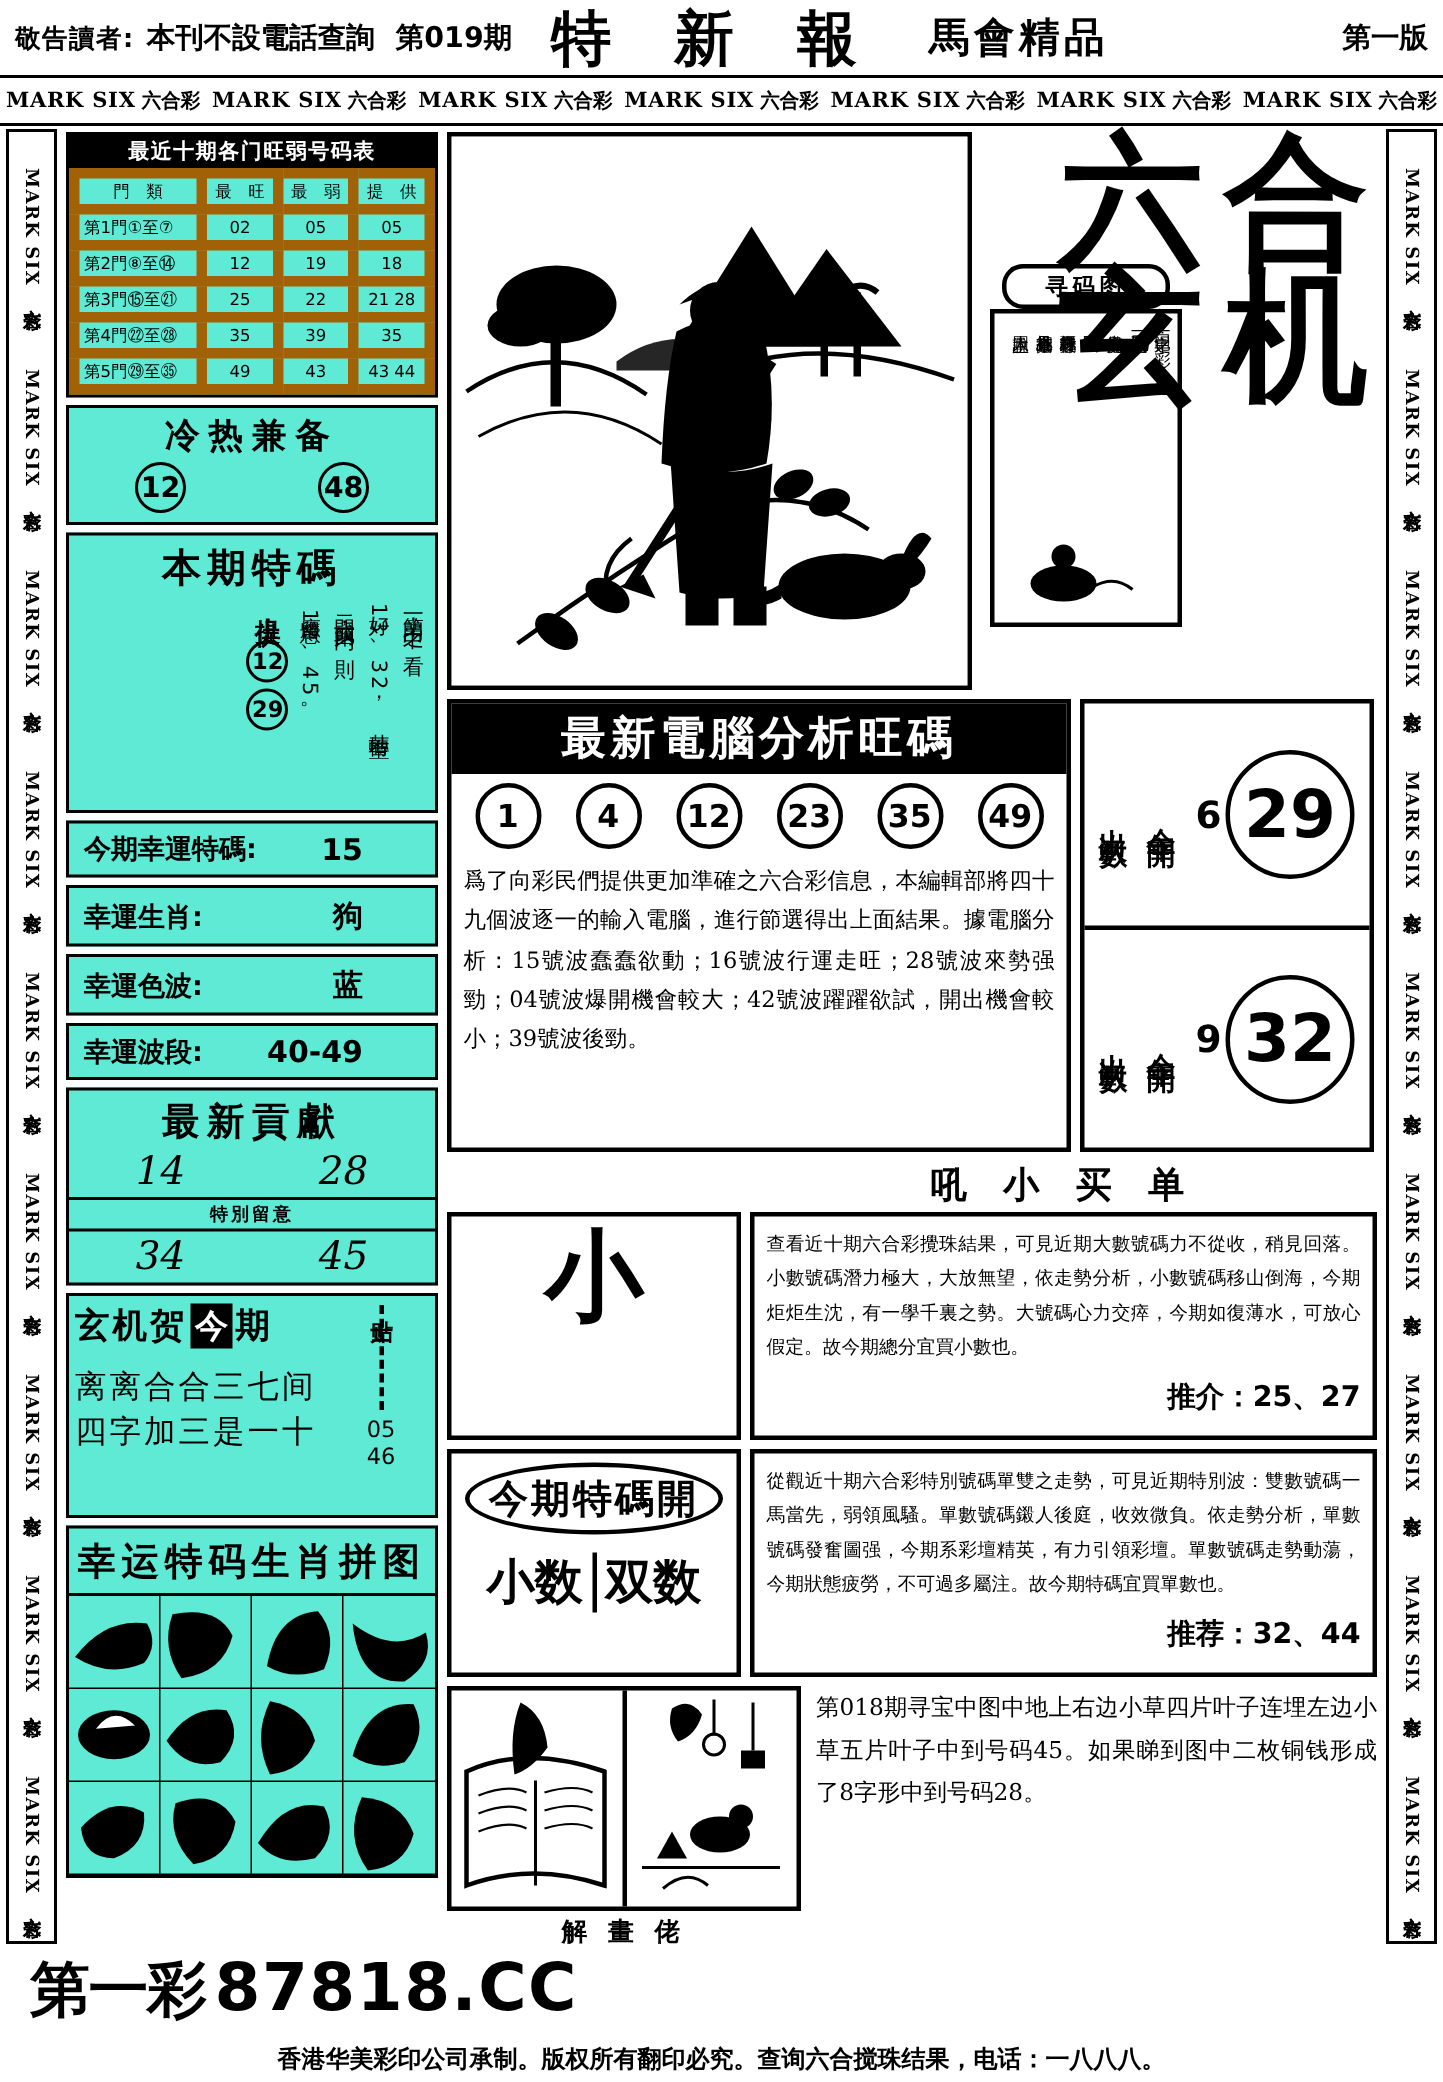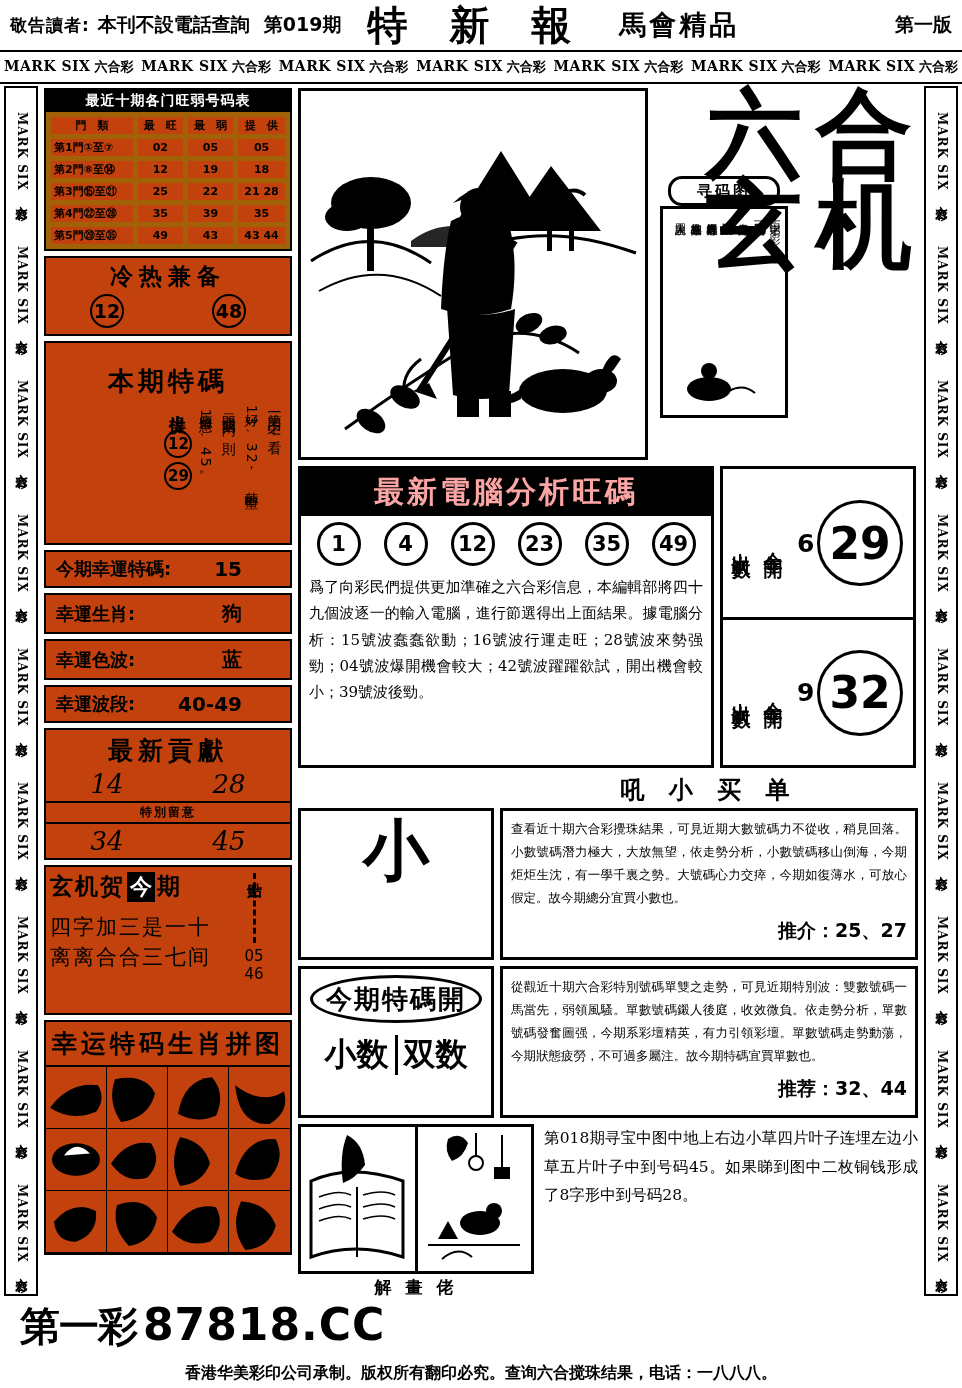--- a/index.html
+++ b/index.html
@@ -54,43 +54,43 @@
   }
 
   
   .content {
     position: absolute; left: 44px; top: 88px;
     width: 874px; height: 1208px;
   }
   .col-left { position: absolute; left: 0; top: 0; width: 248px; }
   .col-right { position: absolute; left: 254px; top: 0; width: 620px; }
 
-  .bx { border: 2px solid #000; margin-bottom: 5px; background: #c2410c; }
+  .bx { border: 2px solid #000; margin-bottom: 5px; background: #5eead4; }
 
   
   .tbl-title {
     background: #000; color: #fff; text-align: center;
     font-size: 14px; font-weight: bold; padding: 2px 0; letter-spacing: 1px;
   }
   table.hotcold { width: 100%; border-collapse: collapse; font-size: 11px; }
   table.hotcold th, table.hotcold td {
-    border: 5px solid #a16207; padding: 1px 2px; text-align: center; font-weight: bold;
+    border: 7px solid #a16207; padding: 1px 2px; text-align: center; font-weight: normal;
   }
   table.hotcold th { font-size: 11px; }
   table.hotcold td.lbl { text-align: left; padding-left: 3px; white-space: nowrap; font-size: 11px; }
 
   .lh-title { text-align: center; font-size: 23px; font-weight: bold; letter-spacing: 6px; padding: 3px 0 0; font-family:"DejaVu Serif",serif;}
   .lh-nums { display: flex; justify-content: space-around; padding: 2px 0 6px; }
   .circnum {
     width: 34px; height: 34px; border: 2px solid #000; border-radius: 50%;
     display: flex; align-items: center; justify-content: center;
     font-size: 19px; font-weight: bold;
   }
 
-  .tema-box { padding: 21px 6px 8px; }
+  .tema-box { padding: 4px 6px 8px; }
   .tema-title { text-align: center; font-size: 26px; font-weight: bold; letter-spacing: 4px; font-family:"DejaVu Serif",serif;}
   .tema-body { display: flex; justify-content: flex-end; gap: 4px; margin-top: 4px; height: 132px; }
   .vcol { writing-mode: vertical-rl; font-size: 14px; line-height: 1.35; letter-spacing: 2px; }
   .tema-right { display: flex; flex-direction: column; align-items: center; gap: 4px; }
   .tema-right .lbl { writing-mode: vertical-rl; font-size: 17px; font-weight: bold; letter-spacing: 2px; }
   .sm-circ {
     width: 28px; height: 28px; border: 2px solid #000; border-radius: 50%;
     display: flex; align-items: center; justify-content: center; font-size: 15px; font-weight: bold;
   }
 
@@ -123,21 +123,21 @@
   .top-right { display: flex; gap: 6px; }
   .pic-box { border: 3px solid #000; width: 350px; height: 372px; position: relative; overflow: hidden; background:#fff; }
   .logo-box { width: 264px; height: 372px; position: relative; }
   .logo-cn { position: absolute; right: 0; top: 0; font-size: 96px; font-weight: bold; line-height: .95; font-family: "DejaVu Serif", serif; letter-spacing: -2px; }
   .scroll-box { position: absolute; left: 6px; top: 118px; width: 128px; height: 212px; border: 3px solid #000; }
   .scroll-cap { position: absolute; left: 14px; top: 88px; width: 112px; height: 30px; border: 3px solid #000; border-radius: 14px; display:flex;align-items:center;justify-content:center;font-size:15px;font-weight:bold;letter-spacing:3px;}
   .scroll-inner { padding: 6px 4px; display: flex; flex-direction: row-reverse; gap: 2px; }
   .scroll-inner .vt { writing-mode: vertical-rl; font-size: 11px; line-height: 1.25; }
 
   .analysis { border: 3px solid #000; width: 416px; }
-  .an-title { background:#000; color:#fca5a5; text-align:center; font-size: 30px; font-weight: bold; letter-spacing: 3px; padding: 3px 0; font-family:"DejaVu Serif",serif;}
+  .an-title { background:#000; color:#ffffff; text-align:center; font-size: 30px; font-weight: bold; letter-spacing: 3px; padding: 3px 0; font-family:"DejaVu Serif",serif;}
   .an-balls { display: flex; justify-content: space-around; padding: 6px 4px; }
   .ball { width: 44px; height: 44px; border: 3px solid #000; border-radius: 50%; display:flex;align-items:center;justify-content:center;font-size:21px;font-weight:bold;}
   .an-text { font-size: 15px; line-height: 1.75; padding: 2px 8px 8px; text-align: justify; font-family:"DejaVu Serif",serif;}
 
   .stat-box { width: 196px; border: 3px solid #000; }
   .stat-row { display: flex; align-items: center; height: 148px; }
   .stat-row + .stat-row { border-top: 3px solid #000; }
   .stat-v { writing-mode: vertical-rl; font-size: 19px; font-weight: bold; letter-spacing: 4px; margin-left: 6px; }
   .stat-n { font-size: 25px; font-weight: bold; margin-left: 10px; }
   .big-circ { width: 86px; height: 86px; border: 3px solid #000; border-radius: 50%; display:flex;align-items:center;justify-content:center;font-size:44px;font-weight:bold;margin-left:auto;margin-right:10px;}
@@ -333,22 +333,22 @@
         </div>
       </div>
 
       <div class="bx xuanji">
         <div class="xj-head">
           <span class="t1">玄机贺</span>
           <span class="inv">今</span>
           <span class="t1">期</span>
         </div>
         <div class="xj-lines">
+          <div>离离合合三七间</div>
           <div>四字加三是一十</div>
-          <div>离离合合三七间</div>
         </div>
         <div class="xj-side">
           <div class="vlab">贴士</div>
           <div class="dash"></div>
           <div class="n">05</div>
           <div class="n">46</div>
         </div>
       </div>
 
       <div class="bx">

